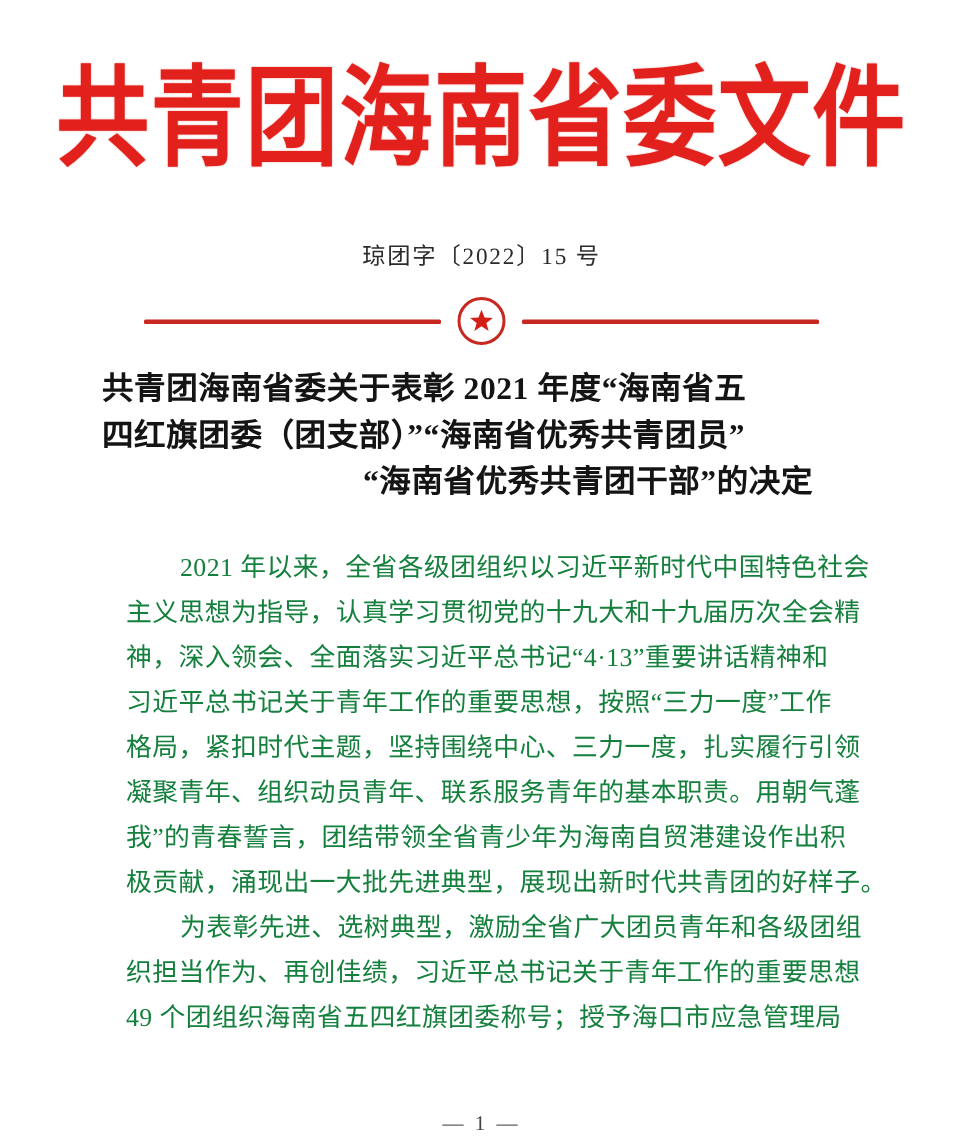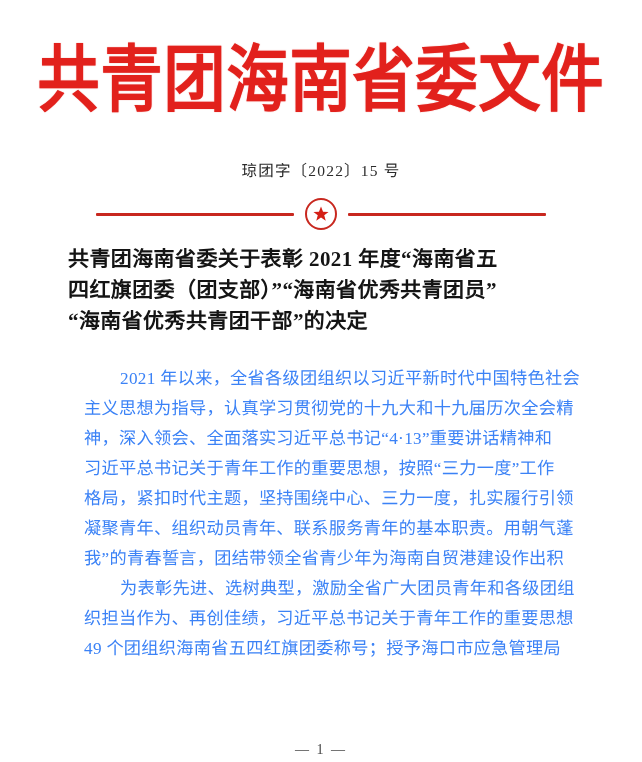--- a/index.html
+++ b/index.html
@@ -104,34 +104,34 @@
   .doc-title .tline {
     font-weight: bold;
     font-size: 21px;
     line-height: 31px;
     letter-spacing: 0.4px;
     color: #141414;
     white-space: nowrap;
   }
   .doc-title .tline.l1,
   .doc-title .tline.l2 { text-align: left; }
-  .doc-title .tline.l3 { text-align: left; }
+  .doc-title .tline.l3 { text-align: right; }
 
   
   .doc-body {
     position: absolute;
     top: 352px;
     left: 84px;
     width: 474px;
   }
   .body-line {
     font-size: 17.2px;
     line-height: 30px;
     letter-spacing: 0.3px;
-    color: #3b82f6;
+    color: #15803d;
     white-space: nowrap;
   }
   .body-line.indent { padding-left: 36px; }
 
   
   .page-footer {
     position: absolute;
     bottom: 16px;
     left: 0;
     width: 642px;
@@ -174,20 +174,21 @@
 
   <div class="doc-body">
     <div>
       <div class="body-line indent">2021 年以来，全省各级团组织以习近平新时代中国特色社会</div>
       <div class="body-line">主义思想为指导，认真学习贯彻党的十九大和十九届历次全会精</div>
       <div class="body-line">神，深入领会、全面落实习近平总书记“4·13”重要讲话精神和</div>
       <div class="body-line">习近平总书记关于青年工作的重要思想，按照“三力一度”工作</div>
       <div class="body-line">格局，紧扣时代主题，坚持围绕中心、三力一度，扎实履行引领</div>
       <div class="body-line">凝聚青年、组织动员青年、联系服务青年的基本职责。用朝气蓬</div>
       <div class="body-line">我”的青春誓言，团结带领全省青少年为海南自贸港建设作出积</div>
+      <div class="body-line">极贡献，涌现出一大批先进典型，展现出新时代共青团的好样子。</div>
     </div>
     <div>
       <div class="body-line indent">为表彰先进、选树典型，激励全省广大团员青年和各级团组</div>
       <div class="body-line">织担当作为、再创佳绩，习近平总书记关于青年工作的重要思想</div>
       <div class="body-line">49 个团组织海南省五四红旗团委称号；授予海口市应急管理局</div>
     </div>
   </div>
 
   <div class="page-footer">
     <span class="folio">— 1 —</span>

